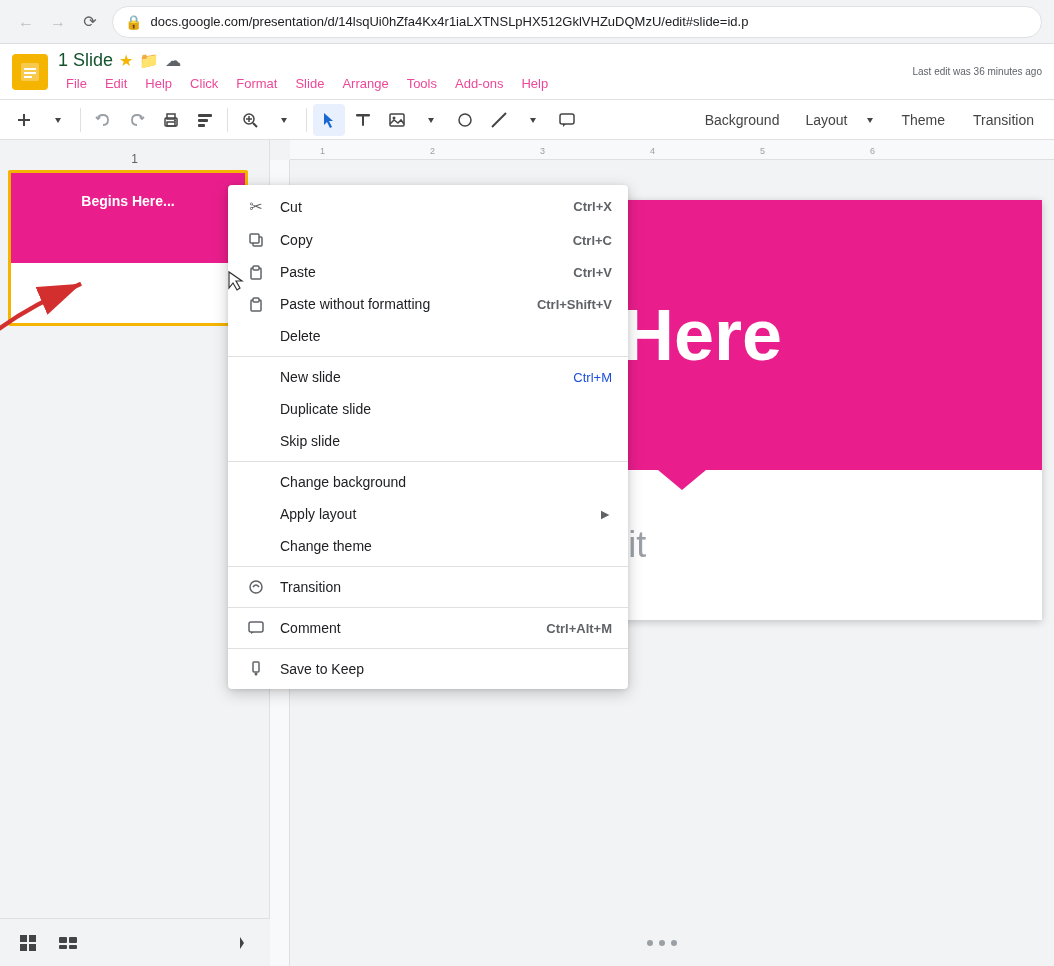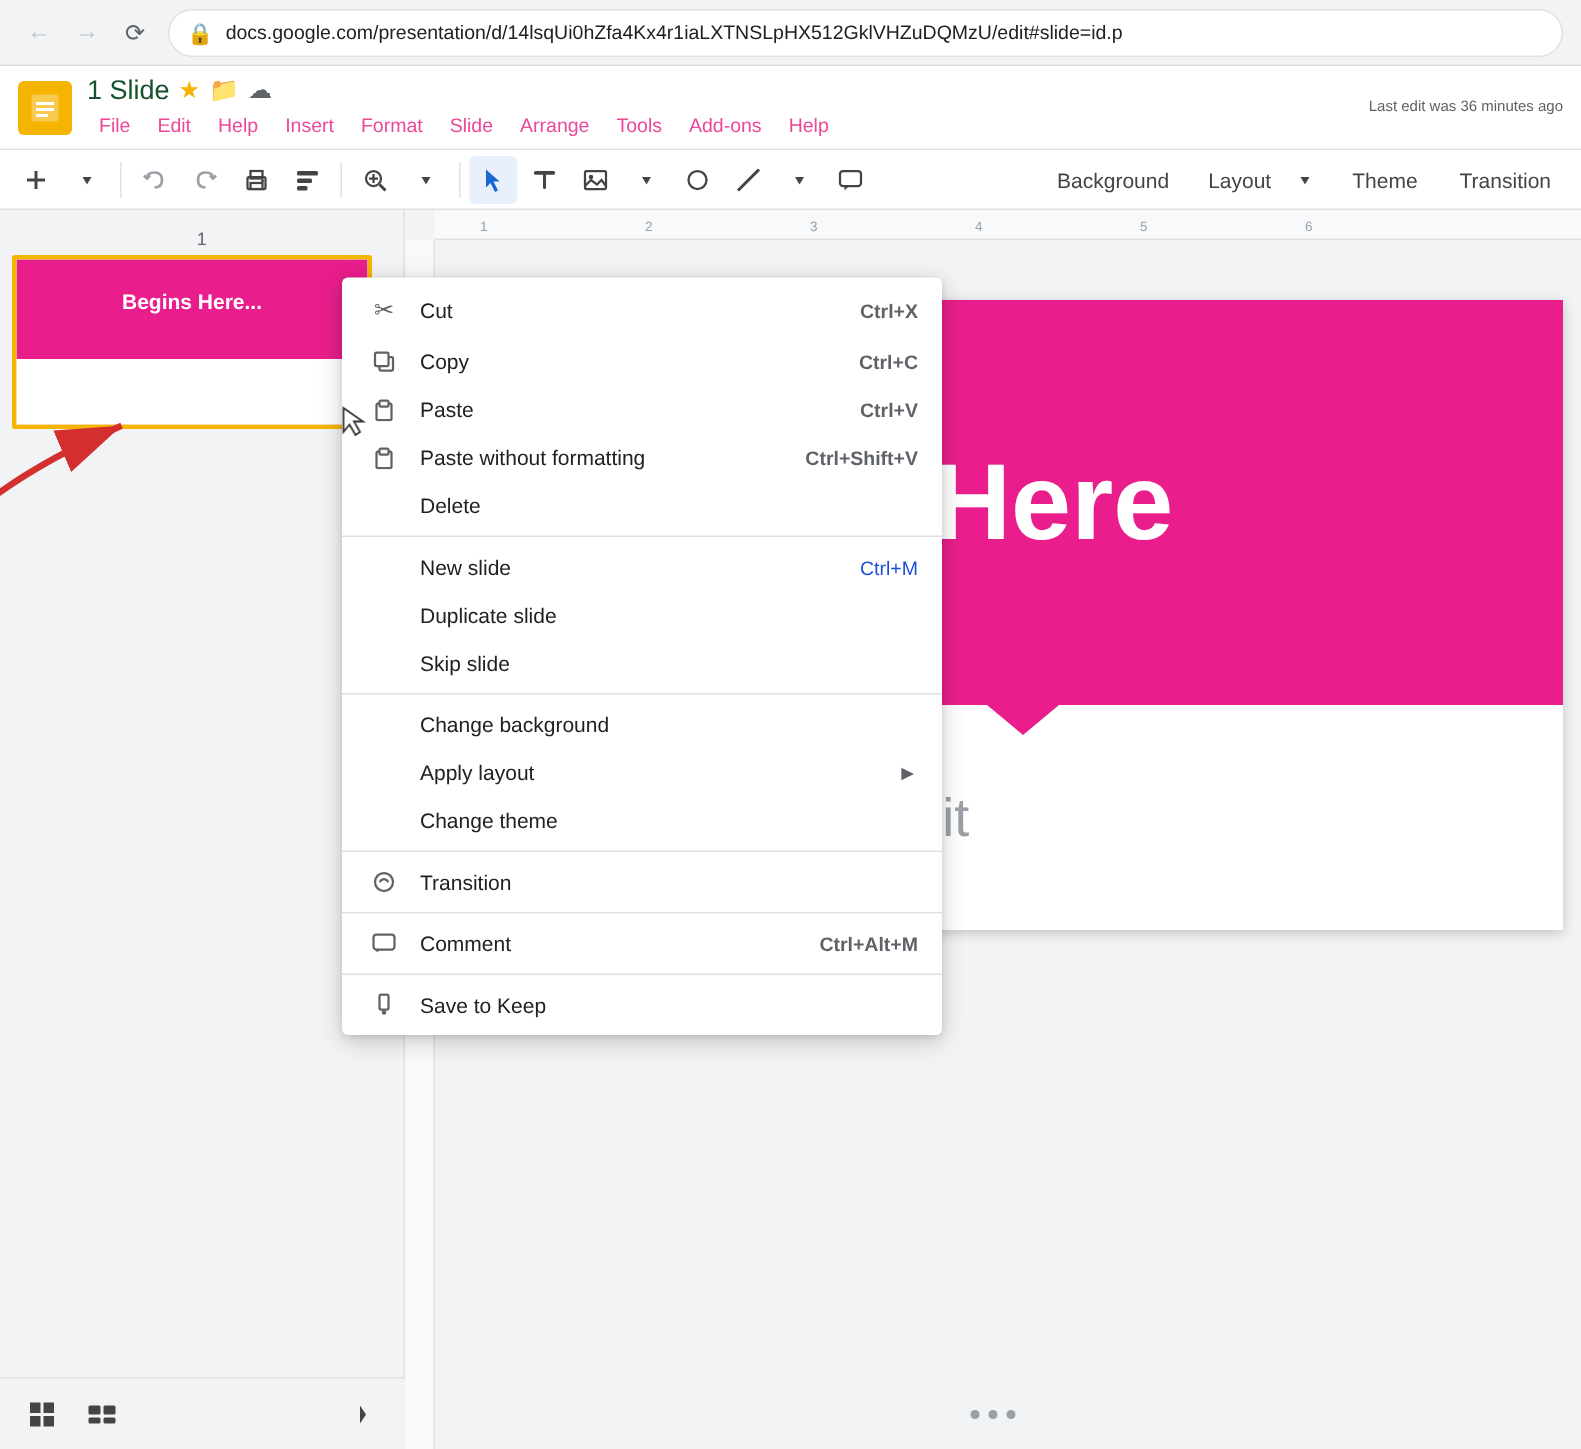--- a/index.html
+++ b/index.html
@@ -169,21 +169,21 @@
       font-size: 12px;
       color: #5f6368;
       text-align: center;
       margin-bottom: 4px;
     }
     .slide-thumbnail-container {
       position: relative;
     }
     .slide-thumbnail {
       width: 240px;
-      height: 116px;
+      height: 156px;
       background: white;
       border: 3px solid #F4B400;
       border-radius: 2px;
       overflow: hidden;
       position: relative;
     }
     .slide-thumb-content {
       width: 100%;
       height: 100%;
       background: linear-gradient(to bottom, #e91e8c 60%, white 60%);
@@ -371,21 +371,21 @@
     <div class="app-title-row">
       <span class="app-title">1 Slide</span>
       <span class="star-icon">★</span>
       <span class="folder-icon">📁</span>
       <span class="cloud-icon">☁</span>
     </div>
     <div class="menu-bar">
       <span class="menu-item">File</span>
       <span class="menu-item">Edit</span>
       <span class="menu-item">Help</span>
-      <span class="menu-item">Insert</span>
+      <span class="menu-item">Click</span>
       <span class="menu-item">Format</span>
       <span class="menu-item">Slide</span>
       <span class="menu-item">Arrange</span>
       <span class="menu-item">Tools</span>
       <span class="menu-item">Add-ons</span>
       <span class="menu-item">Help</span>
     </div>
   </div>
   <div class="last-edit">Last edit was 36 minutes ago</div>
 </div>

